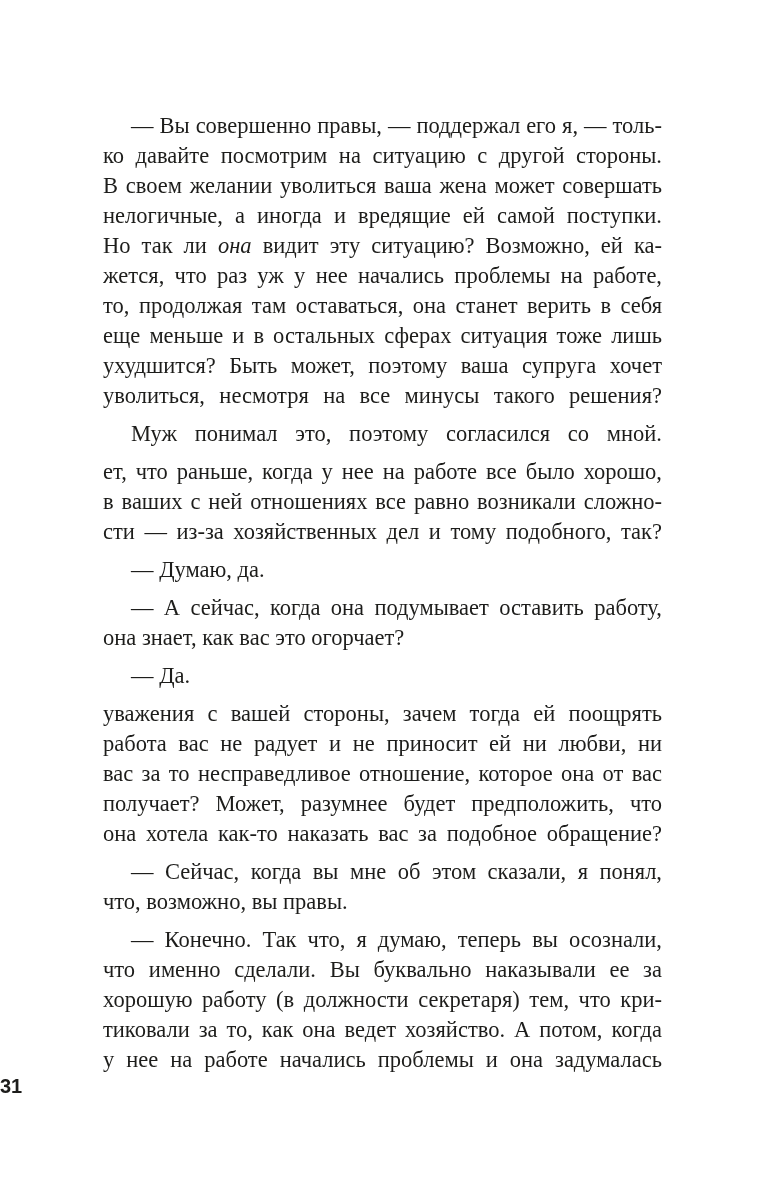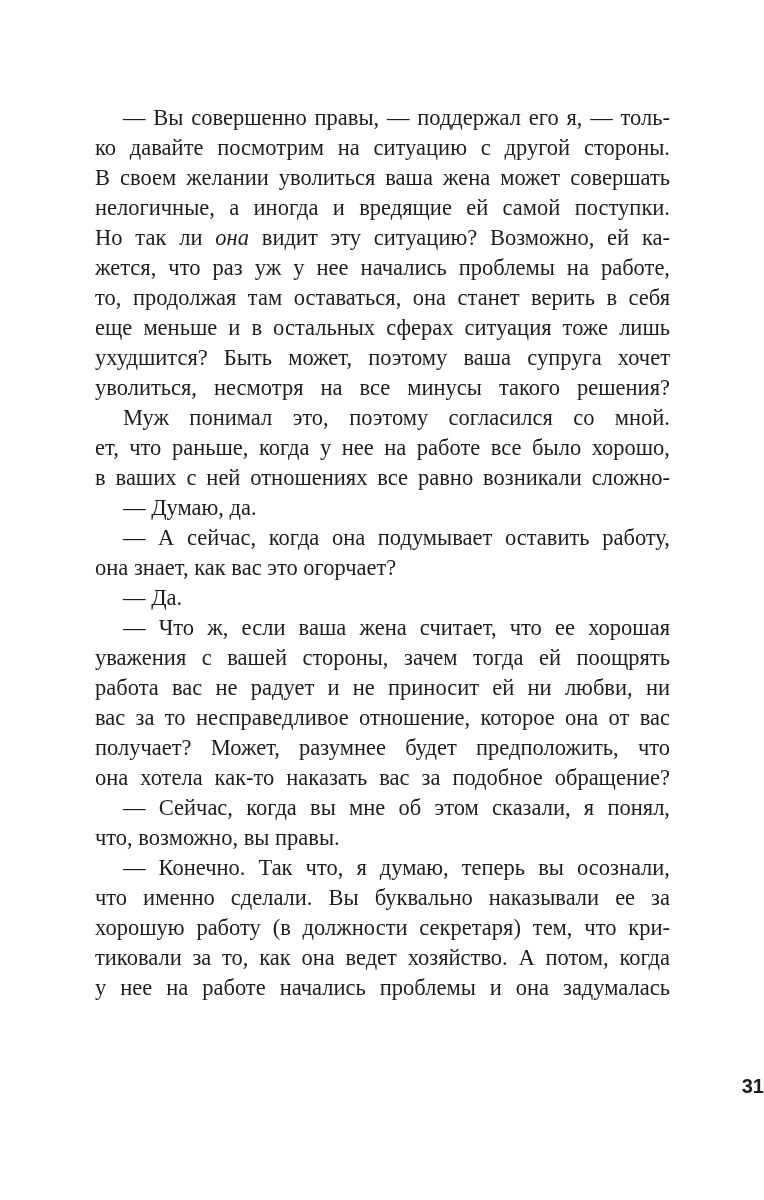--- a/index.html
+++ b/index.html
@@ -16,21 +16,21 @@
     font-family: "Liberation Serif", "DejaVu Serif", serif;
     color: #1d1d1b;
   }
   .text-block {
     position: absolute;
     left: 95px;
     top: 103px;
     width: 575px;
   }
   .para {
-    margin: 0;
+    margin: 8px;
     padding: 0;
   }
   .line {
     font-size: 22.5px;
     line-height: 30px;
     height: 30px;
     text-align: justify;
     text-align-last: justify;
     overflow: hidden;
   }
@@ -42,21 +42,21 @@
     text-indent: 28px;
   }
   .it {
     font-style: italic;
   }
   .page-number {
     position: absolute;
     top: 1072px;
     left: 0;
     width: 764px;
-    text-align: right;
+    text-align: left;
     font-family: "Liberation Sans", "DejaVu Sans", sans-serif;
     font-weight: bold;
     font-size: 20px;
     line-height: 28px;
     color: #1d1d1b;
   }
 </style>
 </head>
 <body>
 
@@ -73,33 +73,33 @@
         <div class="line">еще меньше и в остальных сферах ситуация тоже лишь</div>
         <div class="line">ухудшится? Быть может, поэтому ваша супруга хочет</div>
         <div class="line">уволиться, несмотря на все минусы такого решения?</div>
       </div>
       <div class="para">
         <div class="line indent">Муж понимал это, поэтому согласился со мной.</div>
       </div>
       <div class="para">
         <div class="line">ет, что раньше, когда у нее на работе все было хорошо,</div>
         <div class="line">в ваших с ней отношениях все равно возникали сложно-</div>
+        <div class="line">сти — из-за хозяйственных дел и тому подобного, так?</div>
       </div>
       <div class="para">
         <div class="line left indent">— Думаю, да.</div>
       </div>
       <div class="para">
         <div class="line indent">— А сейчас, когда она подумывает оставить работу,</div>
         <div class="line left">она знает, как вас это огорчает?</div>
       </div>
       <div class="para">
         <div class="line left indent">— Да.</div>
       </div>
       <div class="para">
-        <div class="line indent">— Что ж, если ваша жена считает, что ее хорошая</div>
         <div class="line">уважения с вашей стороны, зачем тогда ей поощрять</div>
         <div class="line">работа вас не радует и не приносит ей ни любви, ни</div>
         <div class="line">вас за то несправедливое отношение, которое она от вас</div>
         <div class="line">получает? Может, разумнее будет предположить, что</div>
         <div class="line">она хотела как-то наказать вас за подобное обращение?</div>
       </div>
       <div class="para">
         <div class="line indent">— Сейчас, когда вы мне об этом сказали, я понял,</div>
         <div class="line left">что, возможно, вы правы.</div>
       </div>

